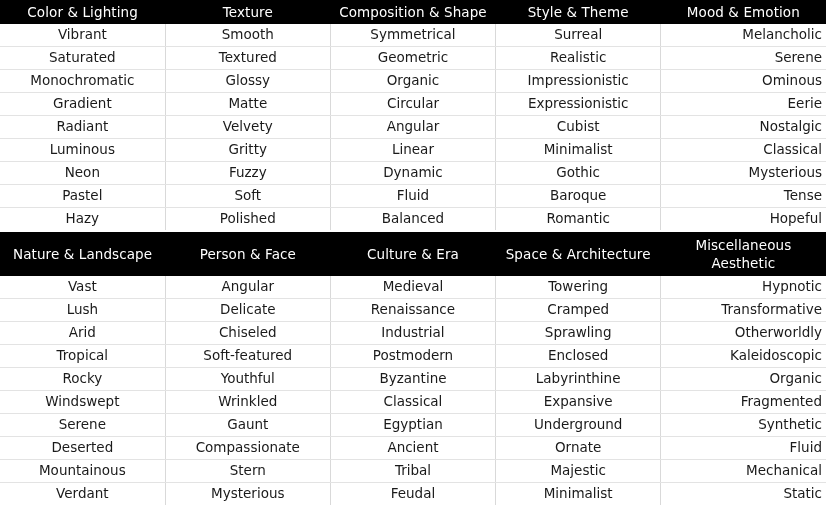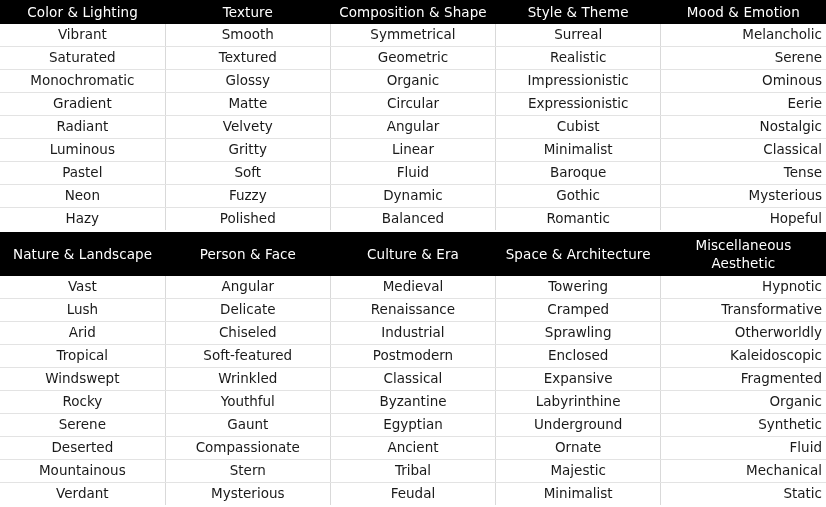--- a/index.html
+++ b/index.html
@@ -130,32 +130,32 @@
           <td>Nostalgic</td>
         </tr>
         <tr>
           <td>Luminous</td>
           <td>Gritty</td>
           <td>Linear</td>
           <td>Minimalist</td>
           <td>Classical</td>
         </tr>
         <tr>
+          <td>Neon</td>
+          <td>Fuzzy</td>
+          <td>Dynamic</td>
+          <td>Gothic</td>
+          <td>Mysterious</td>
+        </tr>
+        <tr>
           <td>Pastel</td>
           <td>Soft</td>
           <td>Fluid</td>
           <td>Baroque</td>
           <td>Tense</td>
-        </tr>
-        <tr>
-          <td>Neon</td>
-          <td>Fuzzy</td>
-          <td>Dynamic</td>
-          <td>Gothic</td>
-          <td>Mysterious</td>
         </tr>
         <tr>
           <td>Hazy</td>
           <td>Polished</td>
           <td>Balanced</td>
           <td>Romantic</td>
           <td>Hopeful</td>
         </tr>
       </tbody>
   </table>
@@ -202,34 +202,34 @@
           <td>Otherworldly</td>
         </tr>
         <tr>
           <td>Tropical</td>
           <td>Soft-featured</td>
           <td>Postmodern</td>
           <td>Enclosed</td>
           <td>Kaleidoscopic</td>
         </tr>
         <tr>
+          <td>Rocky</td>
+          <td>Youthful</td>
+          <td>Byzantine</td>
+          <td>Labyrinthine</td>
+          <td>Organic</td>
+        </tr>
+        <tr>
           <td>Windswept</td>
           <td>Wrinkled</td>
           <td>Classical</td>
           <td>Expansive</td>
           <td>Fragmented</td>
         </tr>
         <tr>
-          <td>Rocky</td>
-          <td>Youthful</td>
-          <td>Byzantine</td>
-          <td>Labyrinthine</td>
-          <td>Organic</td>
-        </tr>
-        <tr>
           <td>Serene</td>
           <td>Gaunt</td>
           <td>Egyptian</td>
           <td>Underground</td>
           <td>Synthetic</td>
         </tr>
         <tr>
           <td>Deserted</td>
           <td>Compassionate</td>
           <td>Ancient</td>

